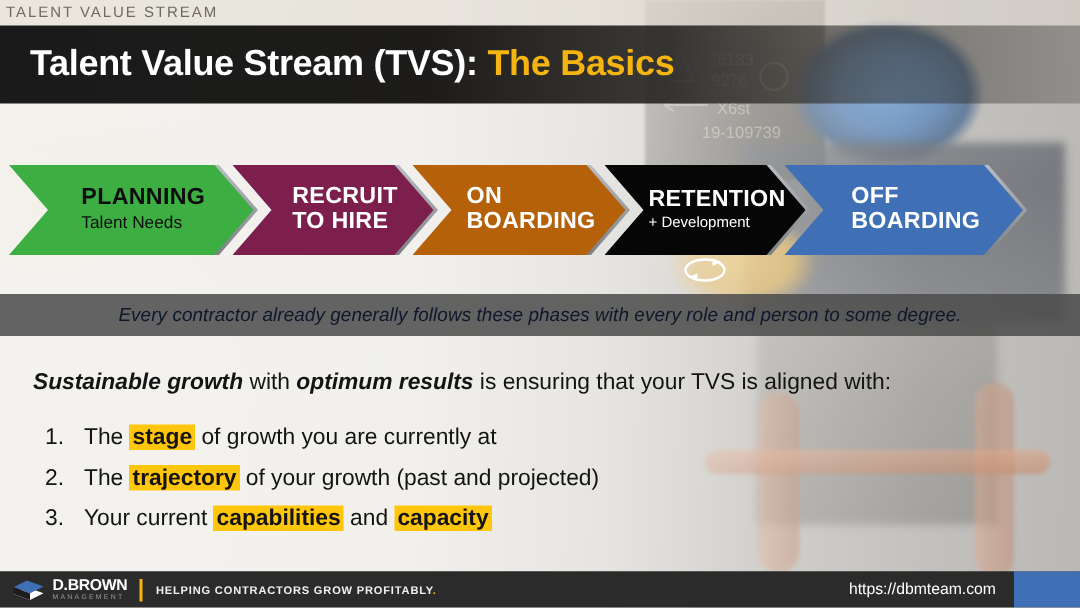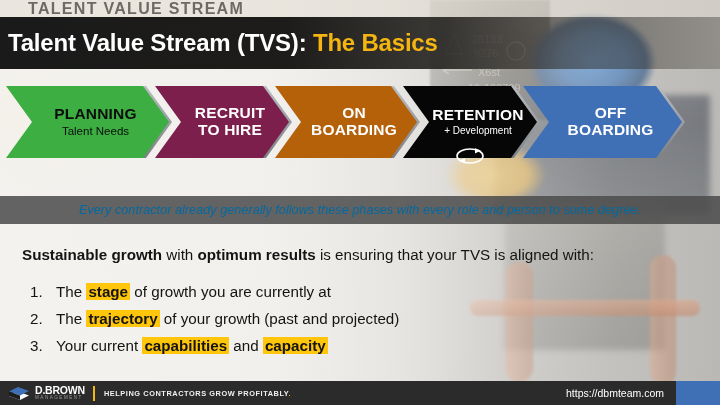--- a/index.html
+++ b/index.html
@@ -90,46 +90,46 @@
       rgba(246,245,242,.22) 100%);
   }
 
   
   .topbar{
     position:absolute; left:0; top:0; width:720px; height:17px;
     background:rgba(226,221,210,.55);
     display:flex; align-items:center;
   }
   .topbar .kicker{
-    font-size:16px; letter-spacing:1.3px; color:#6e6a63;
-    padding-left:28px; font-weight:700;
+    font-size:10px; letter-spacing:1.3px; color:#6e6a63;
+    padding-left:4px; font-weight:400;
   }
 
   
   .titleband{
     position:absolute; left:0; top:17px; width:720px; height:52px;
     background:linear-gradient(90deg,#1a1a1a 0%,#1d1c1a 40%,rgba(32,30,27,.86) 62%,rgba(40,37,32,.55) 78%,rgba(48,44,38,.30) 100%);
     display:flex; align-items:center;
   }
   .titleband .title{
-    padding-left:8px; font-size:24px; font-weight:bold; color:#ffffff;
+    padding-left:20px; font-size:24px; font-weight:bold; color:#ffffff;
     white-space:nowrap; letter-spacing:-0.2px;
   }
   .titleband .title .accent{ color:#F5B511; font-weight:bold; }
   .titleband .title .colon{ color:#ffffff; }
 
   
   .process{
     position:absolute; left:6px; top:86px; width:708px; height:76px;
     display:flex; align-items:stretch;
   }
   .chev{
-    position:relative; height:72px;
+    position:relative; height:60px;
     display:flex; flex-direction:column; align-items:center; justify-content:center;
-    color:#fff; text-align:center;
+    color:#fff; text-align:left;margin-top:24px;
   }
   .chev .shape{
     position:absolute; inset:0;
     clip-path:polygon(0% 0%, calc(100% - 26px) 0%, 100% 50%, calc(100% - 26px) 100%, 0% 100%, 26px 50%);
   }
   .chev.first .shape{
     clip-path:polygon(0% 0%, calc(100% - 26px) 0%, 100% 50%, calc(100% - 26px) 100%, 0% 100%, 26px 50%);
   }
   .chev .edge{
     position:absolute; inset:0;
@@ -162,29 +162,29 @@
     z-index:4; width:34px; height:24px;
   }
 
   
   .quote{
     position:absolute; left:0; top:196px; width:720px; height:28px;
     background:rgba(76,76,76,.86);
     display:flex; align-items:center; justify-content:center;
   }
   .quote span{
-    color:#0369a1; font-style:italic; font-size:12.6px; letter-spacing:.05px;
+    color:#0f172a; font-style:italic; font-size:12.6px; letter-spacing:.05px;
   }
 
   
   .lead{
     position:absolute; left:22px; top:246px; width:680px;
     font-size:15.2px; color:#141414; line-height:1.2;
   }
-  .lead b{ font-weight:bold; }
+  .lead b{ font-weight:bold;font-style:italic; }
 
   .list{
     position:absolute; left:30px; top:282px; width:660px;
   }
   .li{
     display:flex; align-items:baseline; margin-bottom:8px;
     font-size:15.2px; color:#141414; line-height:1.25;
   }
   .li .num{ width:26px; flex:0 0 26px; }
   .hl{

